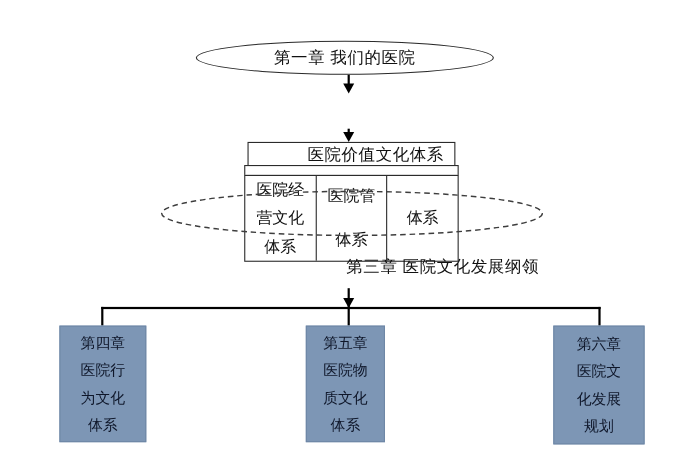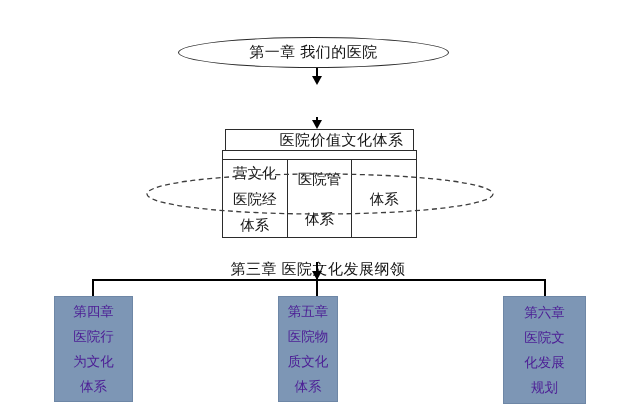--- a/index.html
+++ b/index.html
@@ -46,34 +46,34 @@
     border:1.2px solid #2b2b2b;box-sizing:border-box;background:#fff;
     display:flex;
   }
   .tbl-cell{
     flex:1;display:flex;flex-direction:column;align-items:center;justify-content:center;
     font-size:14.5px;line-height:26px;white-space:nowrap;
   }
   .tbl-cell + .tbl-cell{border-left:1.2px solid #2b2b2b;gap:14px;}
   .dashed-ellipse-svg{position:absolute;left:144px;top:171px;pointer-events:none;}
   .ch3-label{
-    position:absolute;left:146px;top:260px;width:344px;
-    text-align:center;font-size:15px;letter-spacing:0.5px;white-space:nowrap;
+    position:absolute;left:146px;top:233px;width:344px;
+    text-align:right;font-size:15px;letter-spacing:0.5px;white-space:nowrap;
   }
   .chapter-box{
     position:absolute;top:296px;height:106px;
     background:#7D96B5;
     border:1px solid #6E87A6;
     box-sizing:border-box;
     display:flex;flex-direction:column;align-items:center;justify-content:center;
-    font-size:13.5px;line-height:25px;color:#4c1d95;
+    font-size:13.5px;line-height:25px;color:#0f172a;
     white-space:nowrap;
   }
   .box-4{left:54px;width:79px;}
-  .box-5{left:278px;width:60px;}
+  .box-5{left:278px;width:72px;}
   .box-6{left:503px;width:83px;height:108px;}
 </style>
 </head>
 <body>
 
 <div class="canvas">
 
   <div class="ellipse" style="left:178px;top:37px;width:271px;height:31px;">
     <span>第一章 我们的医院</span>
   </div>
@@ -84,22 +84,22 @@
 
   <div class="vline" style="left:316px;top:117px;height:5px;"></div>
   <div class="arr-head" style="left:312px;top:120px;"></div>
 
   <div class="tbl-header">
     <span>医院价值文化体系</span>
   </div>
   <div class="tbl-spacer"></div>
   <div class="tbl-body">
     <div class="tbl-cell">
+      <span>医院经</span>
       <span>营文化</span>
-      <span>医院经</span>
       <span>体系</span>
     </div>
     <div class="tbl-cell">
       <span>医院管</span>
       <span>体系</span>
     </div>
     <div class="tbl-cell">
       <span>体系</span>
     </div>
   </div>

